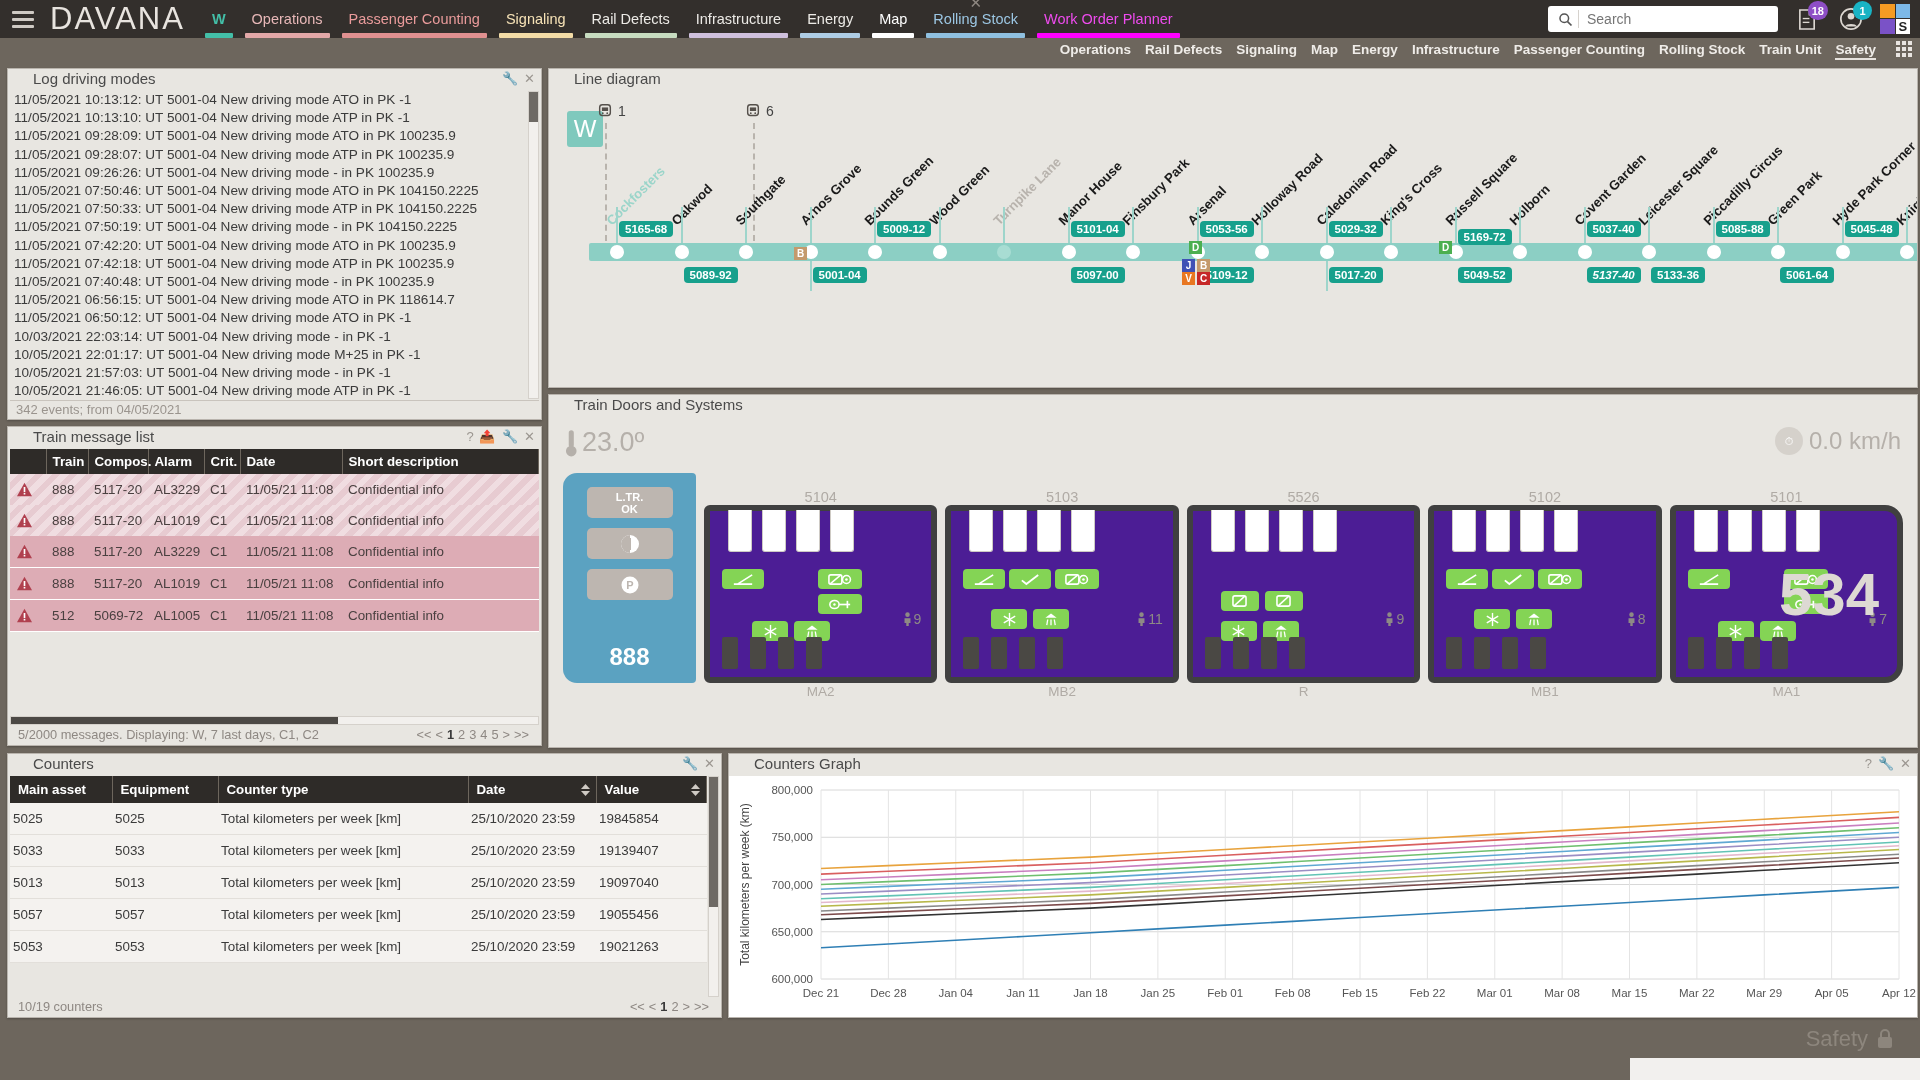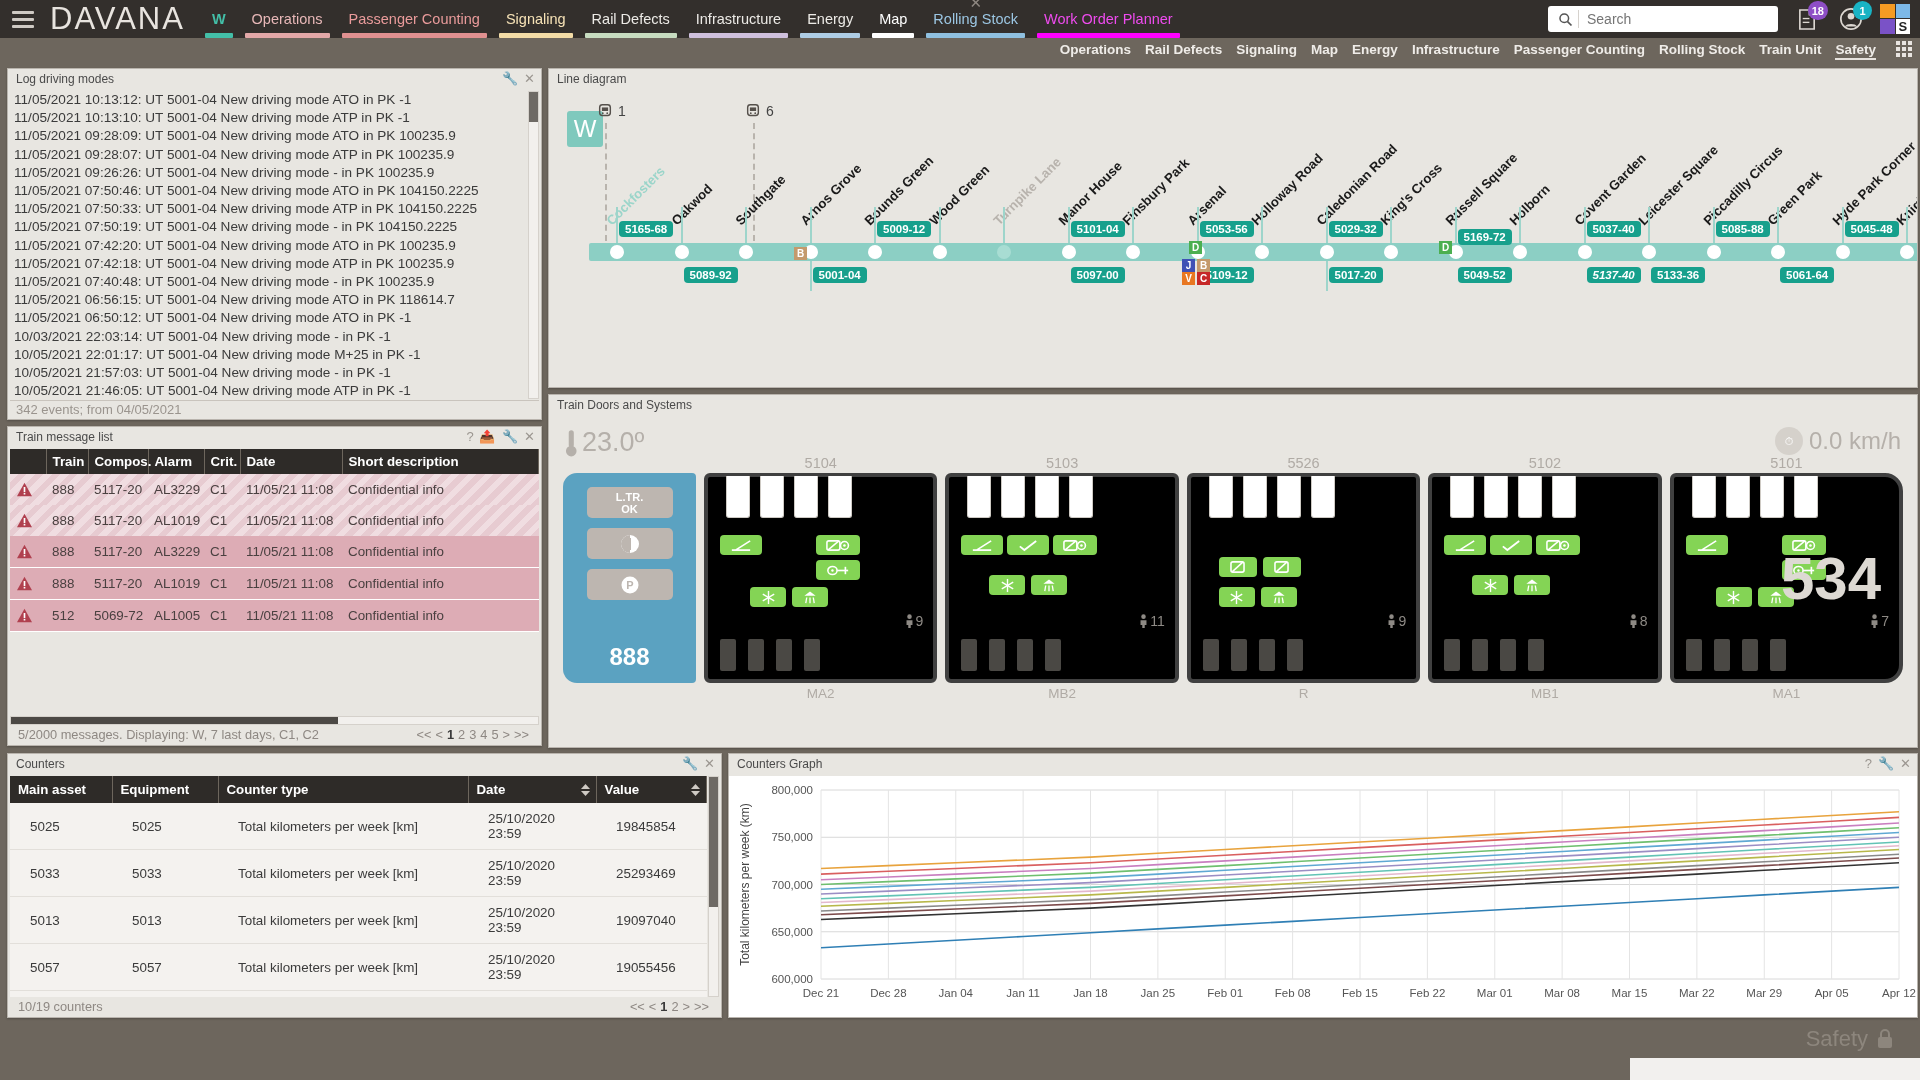--- a/index.html
+++ b/index.html
@@ -64,21 +64,21 @@
   .grid-icon i { background:#e9e5e1; display:block;}
 
   
   .workspace { position:relative; width:1920px; height:1020px; }
 
   .panel {
     position:absolute; background:#e8e6e1; border:1px solid #b9b4ad;
     box-shadow:0 1px 2px rgba(0,0,0,.25);
   }
   .panel-title {
-    height:20px; line-height:20px; padding-left:8px; font-size:12px; color:#4a4a4a;
+    height:20px; line-height:20px; padding-left:25px; font-size:15px; color:#4a4a4a;
     position:relative; user-select:none;
   }
   .panel-tools {
     position:absolute; right:6px; top:2px; display:flex; gap:6px; align-items:center;
     font-size:13px; color:#9b9690;
   }
   .panel-tools span { cursor:pointer; }
 
   
   #logPanel { left:7px; top:8px; width:535px; height:352px; }
@@ -118,21 +118,21 @@
   .pager span { margin:0 2px; cursor:pointer;}
   .pager .cur { color:#3a3a3a; font-weight:bold;}
 
   
   #countersPanel { left:7px; top:693px; width:715px; height:265px; }
   .cnt-table { width:100%; border-collapse:collapse; table-layout:fixed;}
   .cnt-table th {
     background:#2e2b28; color:#fff; font-size:13.3px; text-align:left; padding:6px 8px;
     border-right:1px solid #6d665d; position:relative; font-weight:bold;
   }
-  .cnt-table td { font-size:13.4px; padding:8px 20px; color:#3b3b3b; background:#f4f2ef;
+  .cnt-table td { font-size:13.4px; padding:8px 3px; color:#3b3b3b; background:#f4f2ef;
     border-bottom:1px solid #e2dfda;}
   .sortarrows { position:absolute; right:6px; top:50%; transform:translateY(-50%); display:flex; flex-direction:column; gap:2px;}
   .cnt-footer {
     position:absolute; left:2px; right:2px; bottom:1px; height:18px; line-height:18px;
     font-size:12.8px; color:#8e8883; padding:0 8px; display:flex; justify-content:space-between;
   }
 
   
   #linePanel { left:548px; top:8px; width:1370px; height:320px; overflow:hidden;}
   .ld-canvas { position:absolute; left:0; top:22px; right:0; bottom:0; overflow:hidden;}
@@ -174,21 +174,21 @@
     width:133px; background:#5ba2c1; border-radius:14px 4px 4px 14px; position:relative;
     display:flex; flex-direction:column; align-items:center; padding-top:14px; gap:10px;
   }
   .ctrlbtn {
     width:86px; height:31px; background:#bdb6b0; border-radius:5px; color:#fff;
     display:flex; align-items:center; justify-content:center; font-size:11px; font-weight:bold;
     line-height:12px; text-align:center;
   }
   .ctrlnum { position:absolute; bottom:12px; left:0; right:0; text-align:center; color:#fff; font-size:24px; font-weight:bold;}
   .car {
-    flex:1; background:#000000; border:4px solid #404040; border-radius:6px; position:relative;
+    flex:1; background:#4c1d95; border:6px solid #404040; border-radius:6px; position:relative;margin-top:32px;
   }
   .car.last { border-radius:6px 18px 18px 6px; }
   .carlabel-top { position:absolute; top:-22px; left:0; right:0; text-align:center; font-size:14.5px; color:#b0aba5;}
   .carlabel-bot { position:absolute; bottom:-22px; left:0; right:0; text-align:center; font-size:13.5px; color:#b0aba5;}
   .doorslot { position:absolute; top:-1px; width:24px; height:42px; border:1px solid #cecac4; border-top:0; border-radius:0 0 3px 3px; background:#fff;}
   .gbtn {
     position:absolute; background:#84d455; border-radius:4px; height:20px;
     display:flex; align-items:center; justify-content:center; color:#fff; font-size:12px;
   }
   .paxcount { position:absolute; right:10px; bottom:50px; font-size:14px; color:#8e8a85; display:flex; align-items:center; gap:2px;}
@@ -484,21 +484,21 @@
               <td>5025</td>
               <td>Total kilometers per week [km]</td>
               <td>25/10/2020 23:59</td>
               <td>19845854</td>
             </tr>
             <tr>
               <td>5033</td>
               <td>5033</td>
               <td>Total kilometers per week [km]</td>
               <td>25/10/2020 23:59</td>
-              <td>25293469</td>
+              <td>19139407</td>
             </tr>
             <tr>
               <td>5013</td>
               <td>5013</td>
               <td>Total kilometers per week [km]</td>
               <td>25/10/2020 23:59</td>
               <td>19097040</td>
             </tr>
             <tr>
               <td>5057</td>

